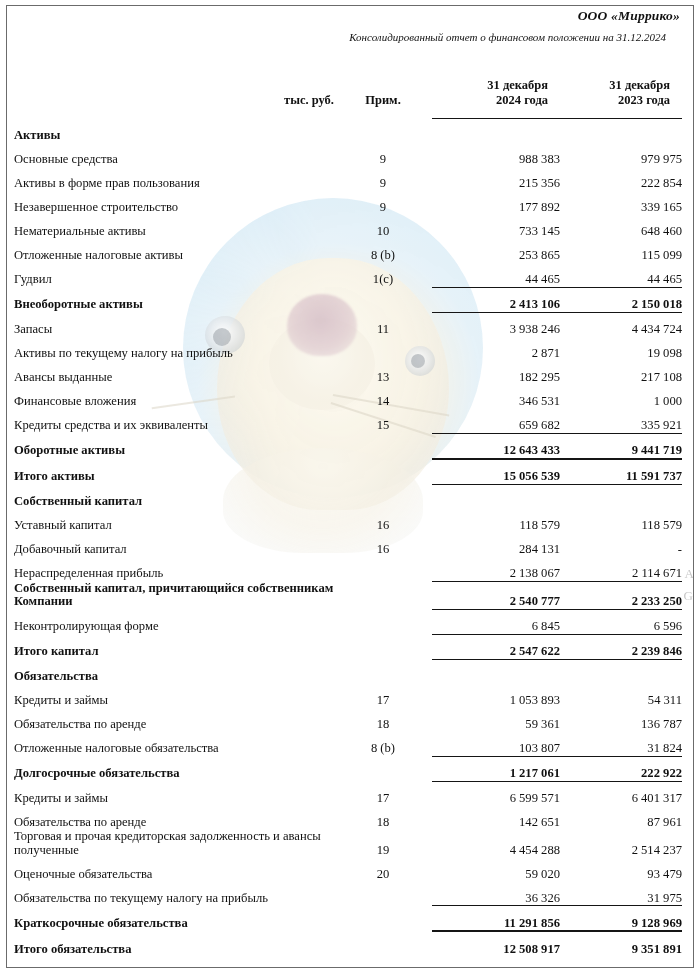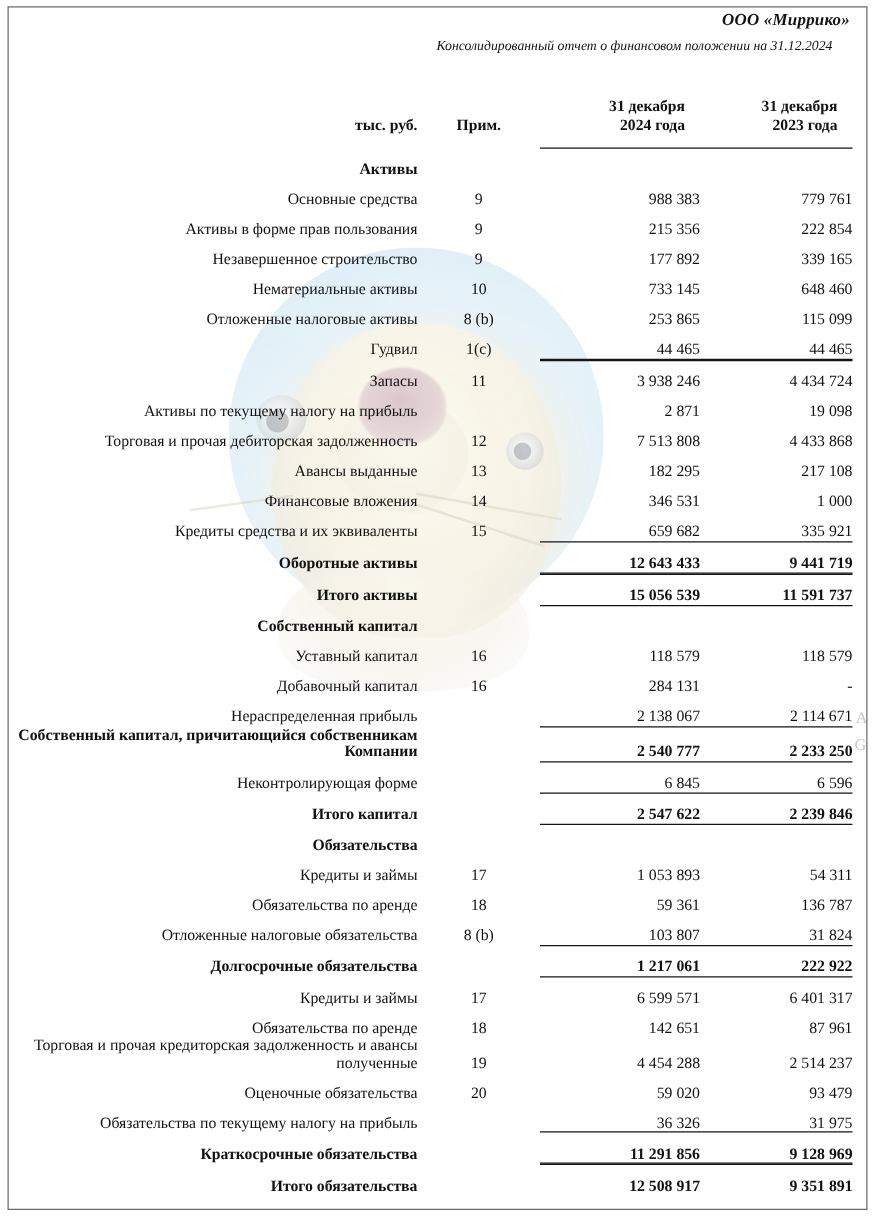--- a/index.html
+++ b/index.html
@@ -155,21 +155,21 @@
     line-height: 1.22;
   }
   .colhead .ch-unit  { text-align: right; vertical-align: bottom; padding-left: 2px; }
   .colhead .ch-note  { text-align: center; vertical-align: bottom; }
   .colhead .ch-year  { text-align: right; padding-right: 12px; }
   tr.row td {
     font-size: 12.6px;
     line-height: 1.1;
     height: 24px;
   }
-  td.label   { text-align: right;  padding-left: 2px; padding-right: 6px; }
+  td.label   { text-align: left;  padding-left: 2px; padding-right: 6px; }
   td.note    { text-align: center; font-size: 12.2px; }
   td.num     { text-align: right; padding-right: 12px; white-space: nowrap; }
   tr.bold td { font-weight: bold; }
   tr.section td.label { font-weight: bold; }
   
   .rule-cell { padding: 0; }
   tr.rule td.rspan {
     border-top: 1.6px solid #151515;
     height: 0;
     font-size: 0;
@@ -234,21 +234,21 @@
           <tr class="row bold section">
             <td class="label">Активы</td>
             <td class="note"></td>
             <td class="num"></td>
             <td class="num"></td>
           </tr>
           <tr class="row">
             <td class="label">Основные средства</td>
             <td class="note">9</td>
             <td class="num">988 383</td>
-            <td class="num">779 761</td>
+            <td class="num">979 975</td>
           </tr>
           <tr class="row">
             <td class="label">Активы в форме прав пользования</td>
             <td class="note">9</td>
             <td class="num">215 356</td>
             <td class="num">222 854</td>
           </tr>
           <tr class="row">
             <td class="label">Незавершенное строительство</td>
             <td class="note">9</td>
@@ -272,45 +272,45 @@
             <td class="note">1(c)</td>
             <td class="num">44 465</td>
             <td class="num">44 465</td>
           </tr>
           <tr class="rule">
             <td class="rule-cell"></td>
             <td class="rule-cell"></td>
             <td class="rspan"></td>
             <td class="rspan"></td>
           </tr>
+          <tr class="row bold">
+            <td class="label">Внеоборотные активы</td>
+            <td class="note"></td>
+            <td class="num">2 413 106</td>
+            <td class="num">2 150 018</td>
+          </tr>
           <tr class="rule">
             <td class="rule-cell"></td>
             <td class="rule-cell"></td>
             <td class="rspan"></td>
             <td class="rspan"></td>
           </tr>
           <tr class="row">
             <td class="label">Запасы</td>
             <td class="note">11</td>
             <td class="num">3 938 246</td>
             <td class="num">4 434 724</td>
           </tr>
           <tr class="row">
             <td class="label">Активы по текущему налогу на прибыль</td>
             <td class="note"></td>
             <td class="num">2 871</td>
             <td class="num">19 098</td>
           </tr>
           <tr class="row">
-            <td class="label">Торговая и прочая дебиторская задолженность</td>
-            <td class="note">12</td>
-            <td class="num">7 513 808</td>
-            <td class="num">4 433 868</td>
-          </tr>
-          <tr class="row">
             <td class="label">Авансы выданные</td>
             <td class="note">13</td>
             <td class="num">182 295</td>
             <td class="num">217 108</td>
           </tr>
           <tr class="row">
             <td class="label">Финансовые вложения</td>
             <td class="note">14</td>
             <td class="num">346 531</td>
             <td class="num">1 000</td>

